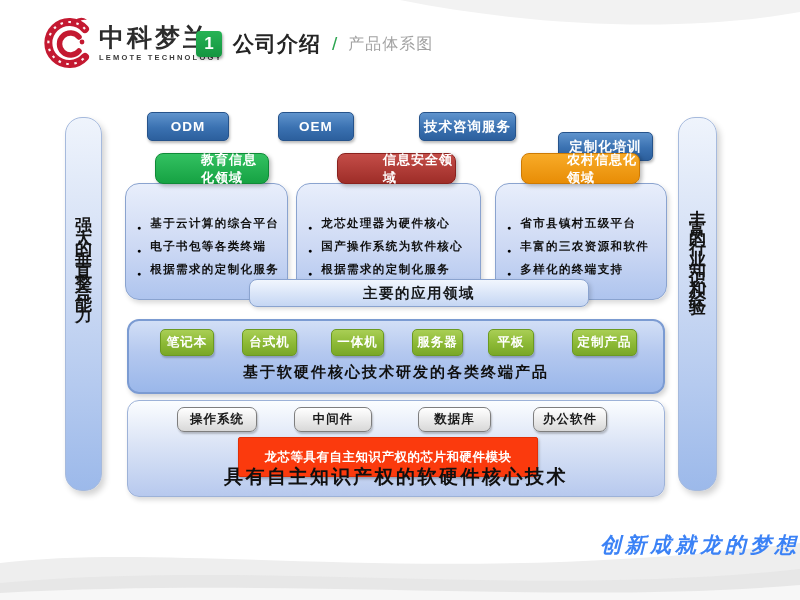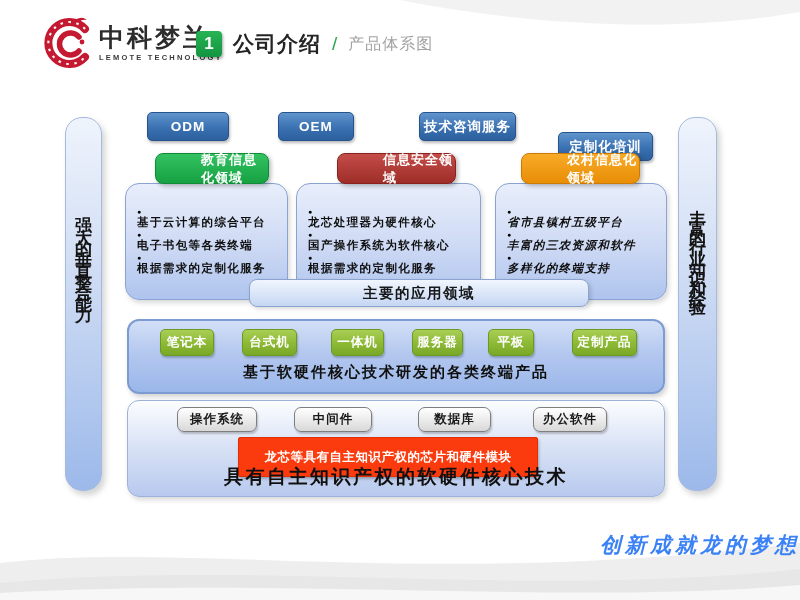--- a/index.html
+++ b/index.html
@@ -60,22 +60,22 @@
 
   
   .col-box {
     position:absolute; top:183px; height:117px; border-radius:14px;
     background:linear-gradient(180deg,#e8eefb 0%,#cdd9f4 55%,#aec4ee 100%);
     border:1.5px solid #8aa3cf; box-shadow:2px 3px 5px rgba(0,0,0,.15);
     padding-top:24px;
   }
   .col-0 { left:125px; width:163px; }
   .col-1 { left:296px; width:185px; }
-  .col-2 { left:495px; width:172px;font-style:italic; }
-  .bullet-row { display:flex; align-items:flex-start; height:23px; padding-left:11px;flex-direction:column; }
+  .col-2 { left:495px; width:172px; }
+  .bullet-row { display:flex; align-items:flex-end; height:23px; padding-left:11px; }
   .bullet-dot { font-size:7px; color:#000; margin-right:9px; }
   .bullet-text { font-size:11.5px; font-weight:bold; color:#101010; letter-spacing:1.4px; white-space:nowrap; }
 
   .dom-pill {
     position:absolute; top:153px; height:31px; border-radius:8px;
     color:#fff; font-weight:bold; font-size:13px; letter-spacing:1px;
     display:flex; align-items:center; justify-content:center;
     box-shadow:2px 2px 4px rgba(0,0,0,.28);
     padding-left:45px;
   }

